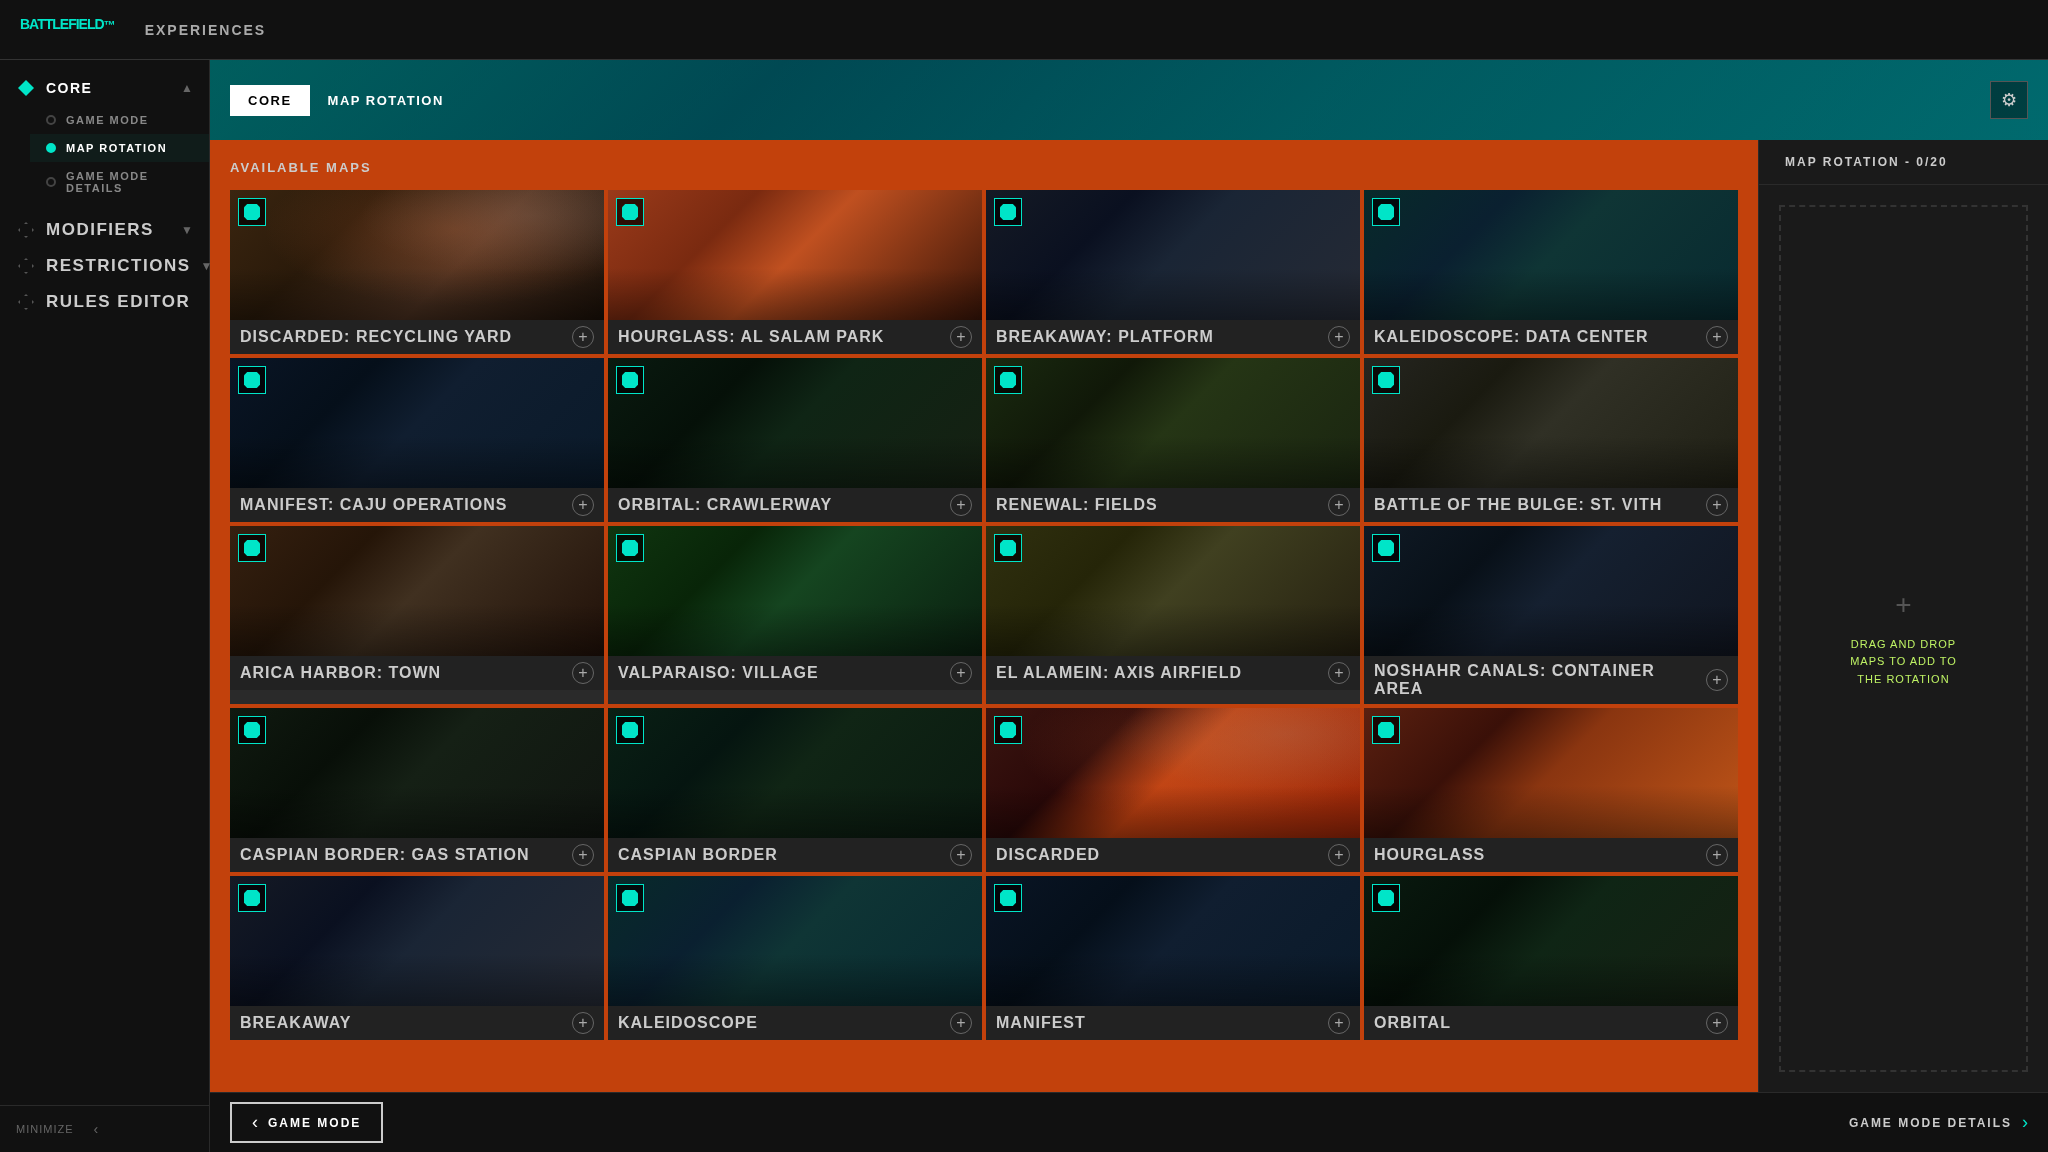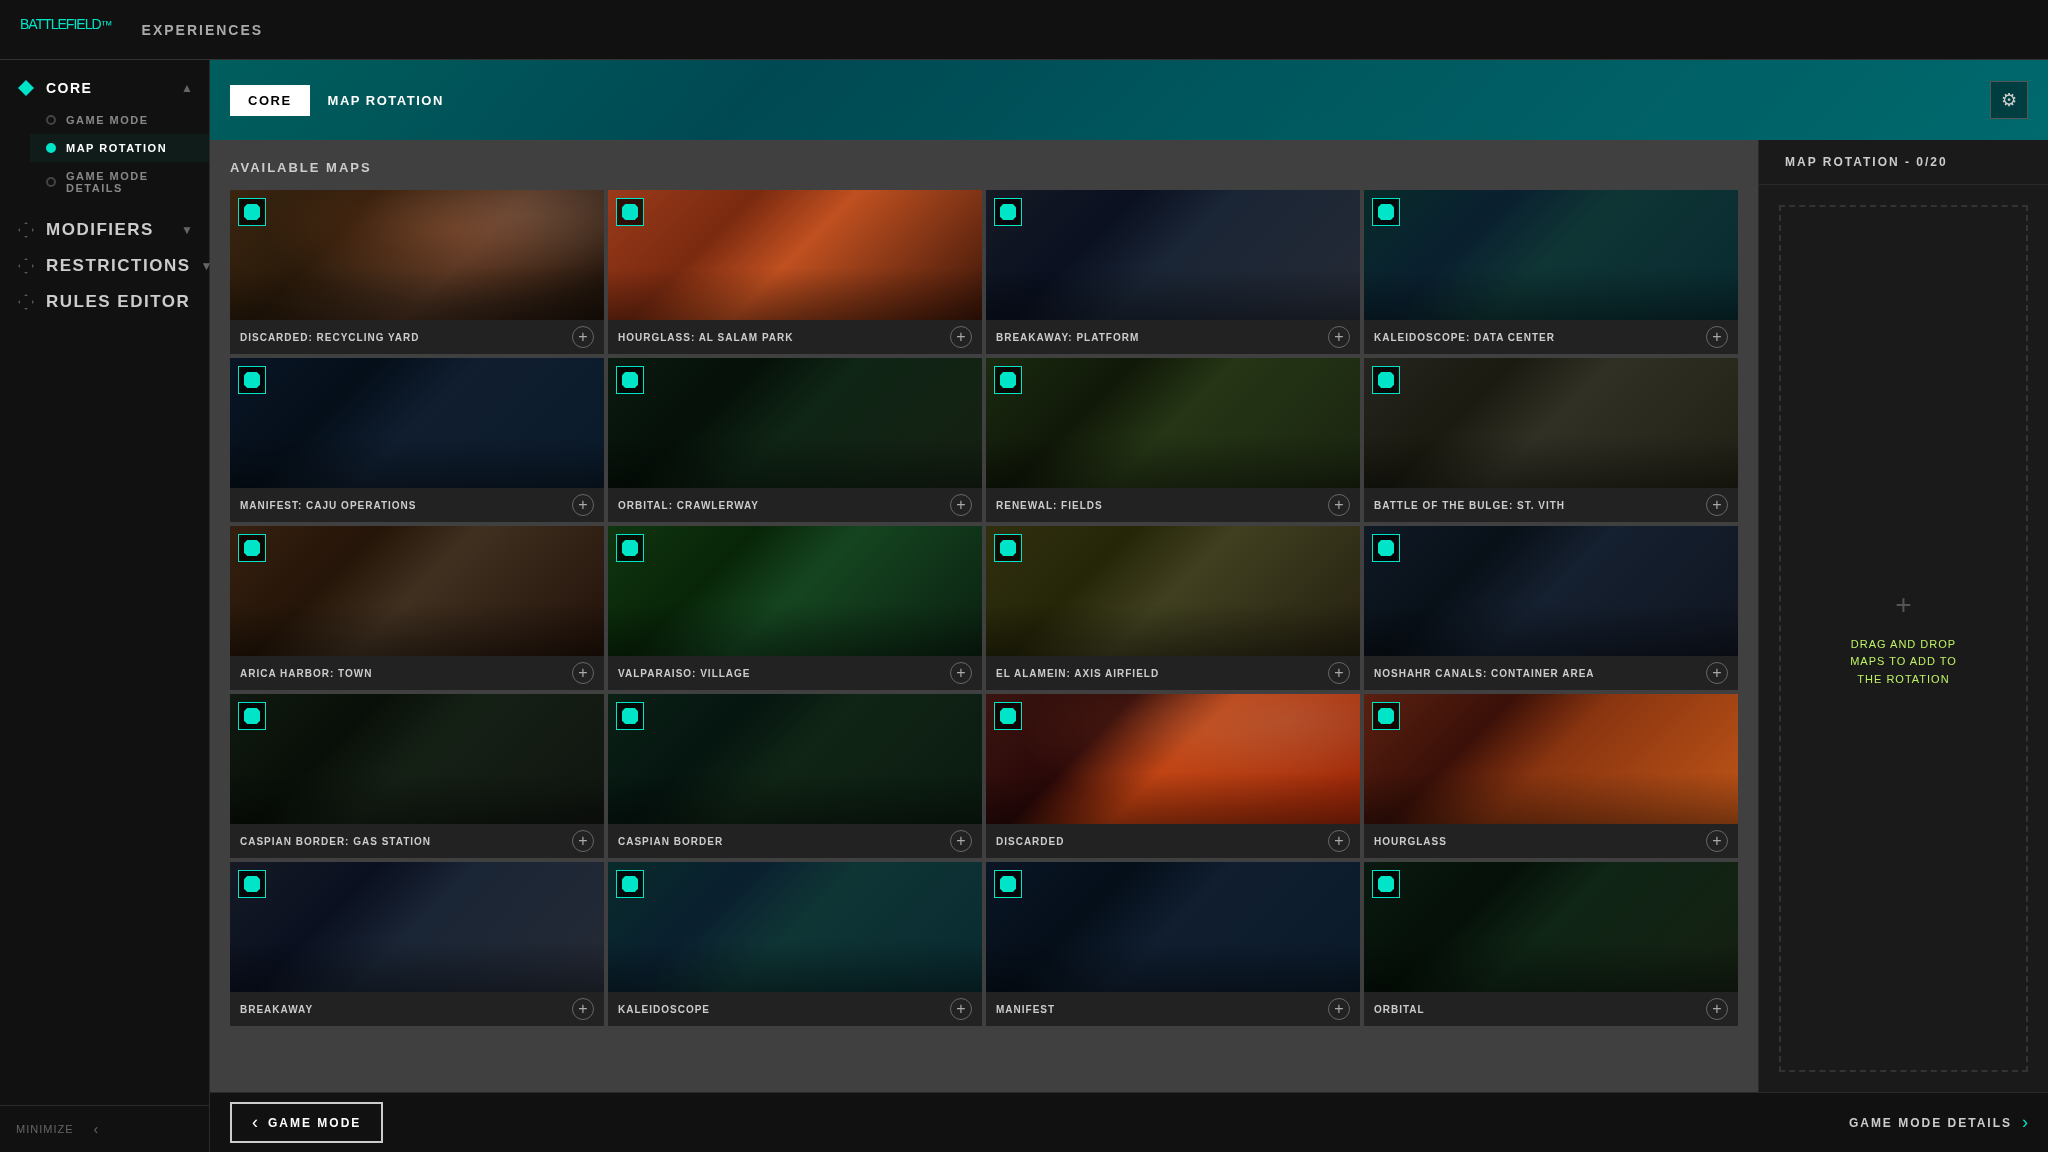--- a/index.html
+++ b/index.html
@@ -21,21 +21,21 @@
       display: flex;
       align-items: center;
       padding: 0 20px;
       gap: 30px;
       flex-shrink: 0;
       border-bottom: 1px solid #333;
     }
     .bf-logo {
       color: #00e5c8;
       font-size: 28px;
-      font-weight: 400;
+      font-weight: 700;
       letter-spacing: -1px;
       text-transform: uppercase;
     }
     .bf-logo span {
       color: #00e5c8;
       font-size: 14px;
       vertical-align: super;
     }
     .top-nav-item {
       color: #aaa;
@@ -195,21 +195,21 @@
       flex: 1;
       display: flex;
       overflow: hidden;
     }
 
     
     .maps-panel {
       flex: 1;
       overflow-y: auto;
       padding: 20px;
-      background: #404040;
+      background: #c2410c;
     }
     .maps-panel::-webkit-scrollbar {
       width: 8px;
     }
     .maps-panel::-webkit-scrollbar-track {
       background: #111;
     }
     .maps-panel::-webkit-scrollbar-thumb {
       background: #444;
     }
@@ -265,21 +265,21 @@
       clip-path: polygon(20% 0%, 80% 0%, 100% 20%, 100% 80%, 80% 100%, 20% 100%, 0% 80%, 0% 20%);
     }
     .map-info {
       padding: 6px 10px;
       display: flex;
       align-items: center;
       justify-content: space-between;
       background: #222;
     }
     .map-name {
-      font-size: 10px;
+      font-size: 16px;
       letter-spacing: 1px;
       text-transform: uppercase;
       color: #ccc;
       font-weight: bold;
       flex: 1;
     }
     .map-add-btn {
       width: 22px;
       height: 22px;
       border-radius: 50%;

